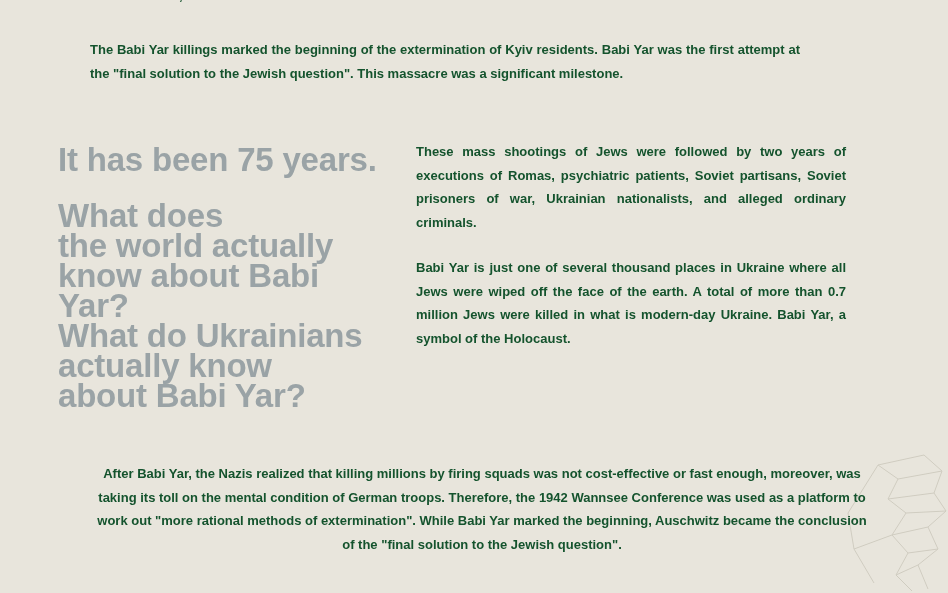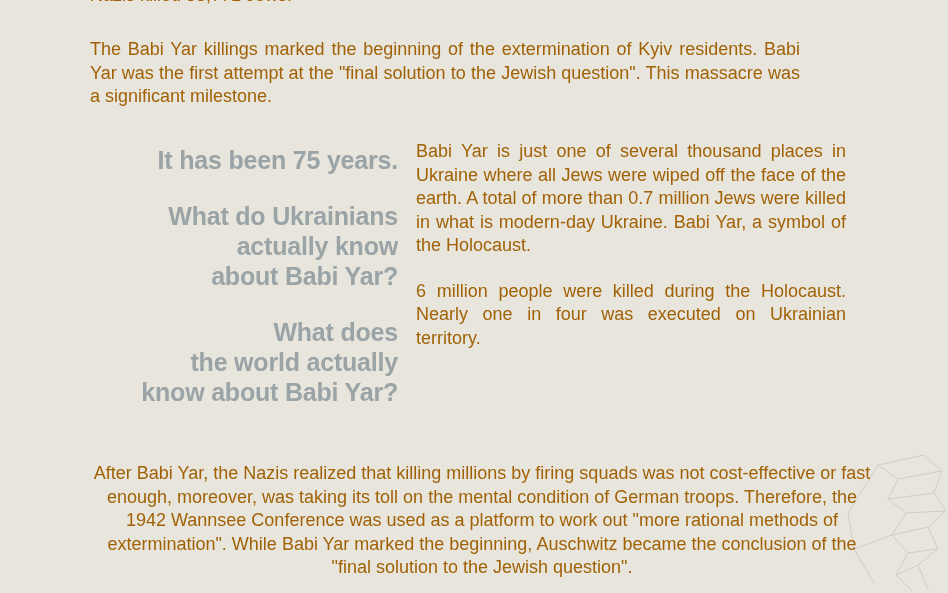--- a/index.html
+++ b/index.html
@@ -34,24 +34,24 @@
   }
 
   
   .top-block {
     position: absolute;
     left: 90px;
     top: -8px;
     width: 770px;
   }
   .body-text {
-    font-size: 18px;
+    font-size: 13px;
     line-height: 23.5px;
-    color: #a16207;
-    font-weight: 400;
+    color: #14532d;
+    font-weight: 700;
   }
   .body-text.justify {
     text-align: justify;
     text-align-last: left;
   }
   .top-cut {
     overflow: hidden;
     height: 16px;
     position: relative;
   }
@@ -76,24 +76,23 @@
   }
   .headline-col {
     position: absolute;
     left: 58px;
     top: 5px;
     width: 340px;
   }
   .headline {
     color: #9aa3a6;
     font-weight: 700;
-    font-size: 25px;
+    font-size: 33px;
     line-height: 30px;
     letter-spacing: -0.2px;
-    text-align: right;
   }
   .headline.h1 { margin-bottom: 26px; }
   .headline.h2 { margin-bottom: 26px; }
   .headline.h3 { margin-bottom: 0; }
 
   .right-col {
     position: absolute;
     left: 416px;
     top: 0;
     width: 430px;
@@ -150,31 +149,31 @@
   </div>
 
   <div class="para-2">
     <div class="body-text justify">The Babi Yar killings marked the beginning of the extermination of Kyiv residents. Babi Yar was the first attempt at the "final solution to the Jewish question". This massacre was a significant milestone.</div>
   </div>
 
   <div class="mid">
 
     <div class="headline-col">
       <div class="headline h1">It has been 75 years.</div>
+      <div class="headline h3" style="white-space: pre-line;">What does
+the world actually
+know about Babi Yar?</div>
       <div class="headline h2" style="white-space: pre-line;">What do Ukrainians
 actually know
 about Babi Yar?</div>
-      <div class="headline h3" style="white-space: pre-line;">What does
-the world actually
-know about Babi Yar?</div>
     </div>
 
     <div class="right-col">
+      <div class="body-text justify">These mass shootings of Jews were followed by two years of executions of Romas, psychiatric patients, Soviet partisans, Soviet prisoners of war, Ukrainian nationalists, and alleged ordinary criminals.</div>
       <div class="body-text justify">Babi Yar is just one of several thousand places in Ukraine where all Jews were wiped off the face of the earth. A total of more than 0.7 million Jews were killed in what is modern-day Ukraine. Babi Yar, a symbol of the Holocaust.</div>
-      <div class="body-text justify">6 million people were killed during the Holocaust. Nearly one in four was executed on Ukrainian territory.</div>
     </div>
 
   </div>
 
   <div class="bottom-block">
     <div class="body-text">After Babi Yar, the Nazis realized that killing millions by firing squads was not cost-effective or fast enough, moreover, was taking its toll on the mental condition of German troops. Therefore, the 1942 Wannsee Conference was used as a platform to work out "more rational methods of extermination". While Babi Yar marked the beginning, Auschwitz became the conclusion of the "final solution to the Jewish question".</div>
   </div>
 
 
 </div>

